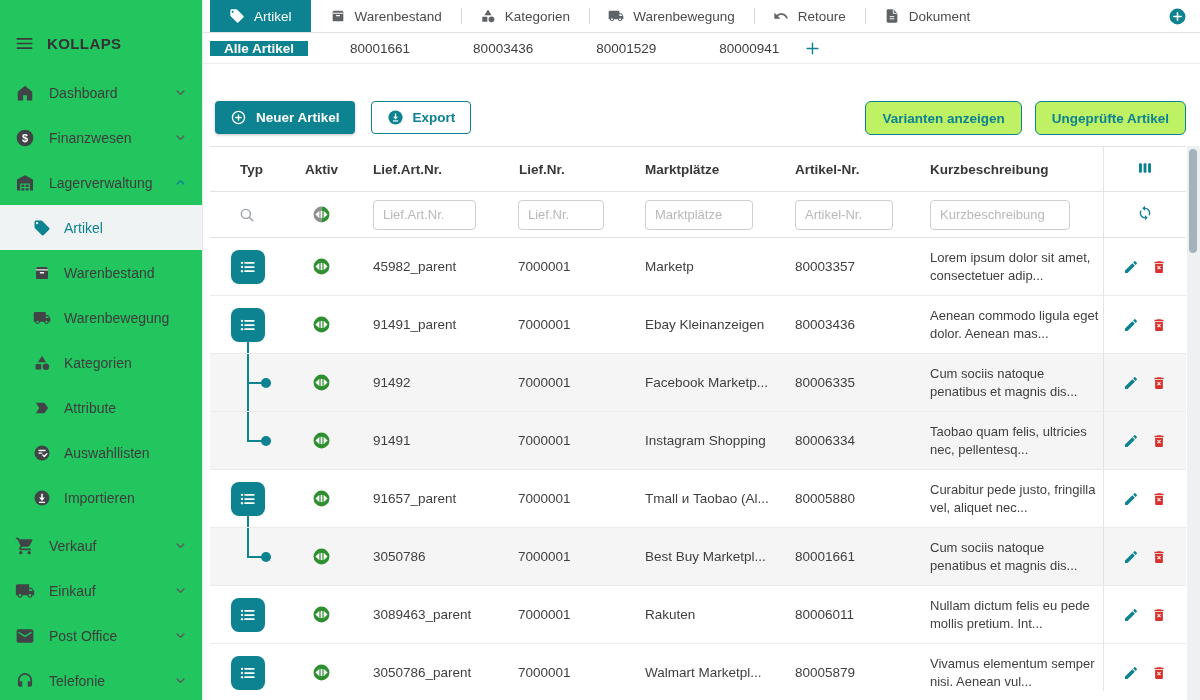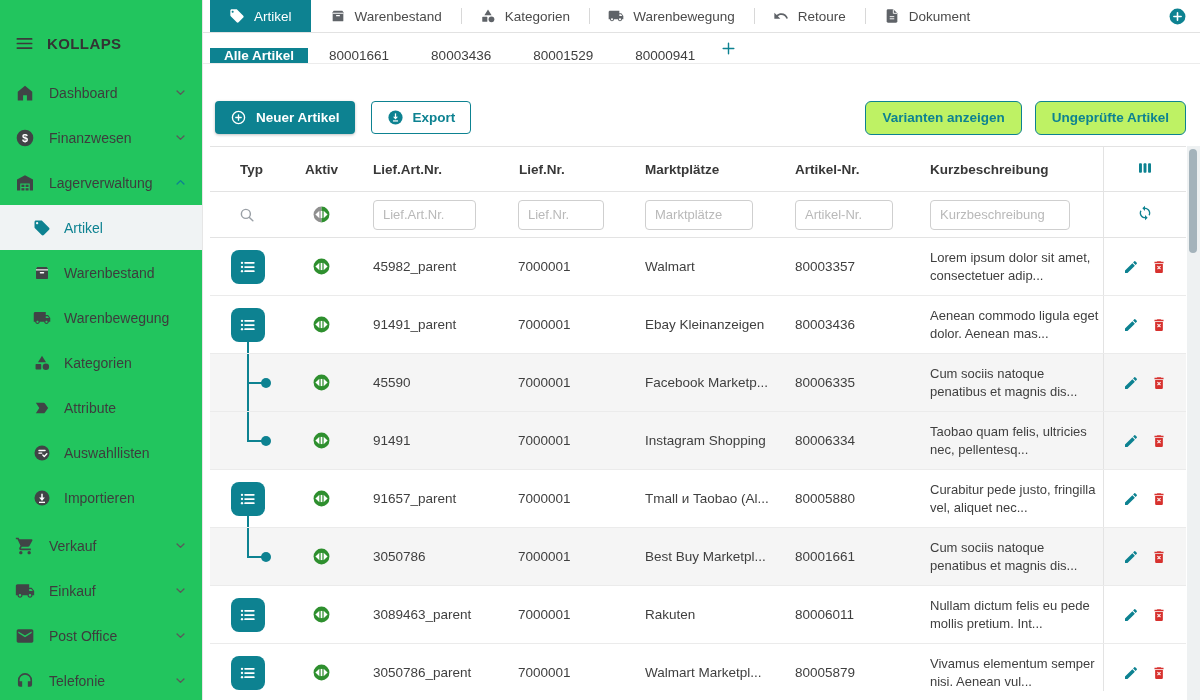--- a/index.html
+++ b/index.html
@@ -47,34 +47,34 @@
   .tab.active{ background:var(--teal); color:#fff; }
   .tab.active .ic{ color:#fff; }
   .tab.active+.tab::before{ display:none; }
   .tabbar-spacer{ flex:1; }
   .tabbar-add{ align-self:center; margin-right:13px; width:19px; height:19px;
     border:none; background:transparent; cursor:pointer; padding:0; }
   .tabbar-add .ic{ width:19px; height:19px; color:var(--teal); }
 
   .subtabbar{ height:31px; border-bottom:1px solid #ececec; display:flex; align-items:stretch;
     padding-left:7px; background:#fff; }
-  #subtabs-list{ display:flex; align-items:flex-end; }
+  #subtabs-list{ display:flex; align-items:center;gap:21px; }
   .subtab{ position:relative; display:flex; align-items:center; padding:0 21px;
     font-size:13.5px; color:#3f3f3f; cursor:pointer; white-space:nowrap; }
   .subtab+.subtab::before{ content:''; position:absolute; left:0; top:8px; bottom:8px;
     width:1px; background:#d8d8d8; }
   .subtab.active{ background:var(--teal); color:#fff; font-weight:700; padding:0 14px; }
   .subtab.active+.subtab::before{ display:none; }
   .subtab-add{ align-self:center; margin-left:4px; width:17px; height:17px; border:none;
     background:transparent; cursor:pointer; padding:0; }
   .subtab-add .ic{ width:17px; height:17px; color:var(--teal); }
 
   
   .toolbar{ position:absolute; left:12px; right:14px; top:101px; height:33px;
-    display:flex; align-items:center; }
+    display:flex; }
   .btn{ display:flex; align-items:center; gap:9px; height:33px; padding:0 15px;
     border-radius:4px; font-size:13.5px; font-weight:600; cursor:pointer;
     font-family:inherit; border:none; }
   .btn .ic{ width:17px; height:17px; }
   .btn-primary{ background:var(--teal); color:#fff; box-shadow:0 1px 3px rgba(0,0,0,.25); }
   .btn-outline{ background:#fff; color:var(--teal); border:1px solid var(--teal); margin-left:16px; }
   .toolbar-right{ margin-left:auto; display:flex; gap:13px; }
   .btn-pill{ background:#bef264; color:var(--teal); border:1.5px solid var(--teal);
     border-radius:6px; height:34px; padding:0 16px; }
 
@@ -558,21 +558,21 @@
                 </svg>
               </span>
             </div>
     <div class="td c-liefart">
               <span class="cell-text">45982_parent</span>
             </div>
     <div class="td c-liefnr">
               <span class="cell-text">7000001</span>
             </div>
     <div class="td c-markt">
-              <span class="cell-text">Walmart</span>
+              <span class="cell-text">Marketp</span>
             </div>
     <div class="td c-artnr">
               <span class="cell-text">80003357</span>
             </div>
     <div class="td c-kurz">
               <span class="cell-text">Lorem ipsum dolor sit amet, consectetuer adip...</span>
             </div>
     <div class="td c-actions">
       <button class="row-action act-edit"><span class="ic">
                   <svg viewBox="0 0 24 24">
@@ -652,21 +652,21 @@
       <span class="ic ic-swap">
                 <svg viewBox="0 0 24 24">
                   <circle cx="12" cy="12" r="10" fill="#2e8f2e"></circle>
                   <rect x="10.9" y="7.5" width="2.2" height="9" fill="#fff"></rect>
                   <path d="M9.3 7.2v9.6L4.3 12z" fill="#fff"></path>
                   <path d="M14.7 7.2v9.6L19.7 12z" fill="#fff"></path>
                 </svg>
               </span>
             </div>
     <div class="td c-liefart">
-              <span class="cell-text">45590</span>
+              <span class="cell-text">91492</span>
             </div>
     <div class="td c-liefnr">
               <span class="cell-text">7000001</span>
             </div>
     <div class="td c-markt">
               <span class="cell-text">Facebook Marketp...</span>
             </div>
     <div class="td c-artnr">
               <span class="cell-text">80006335</span>
             </div>

